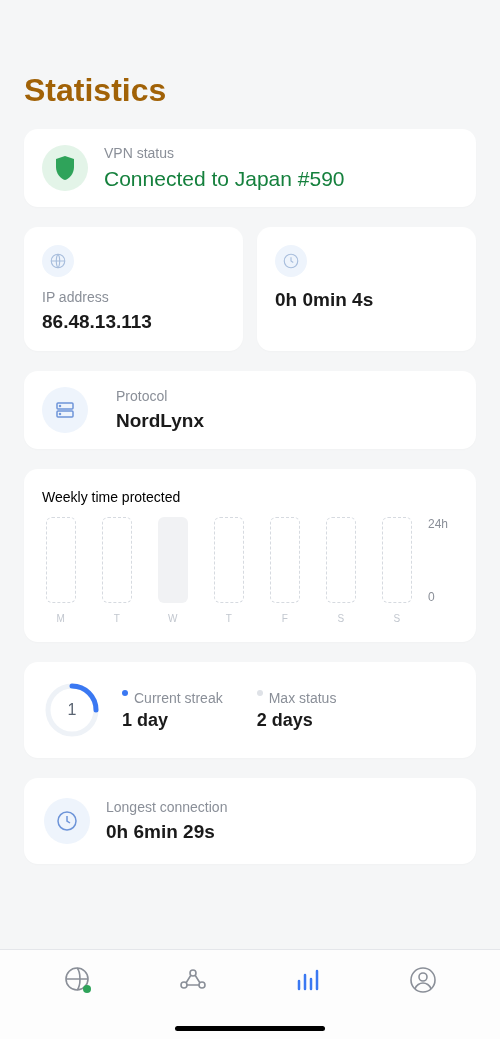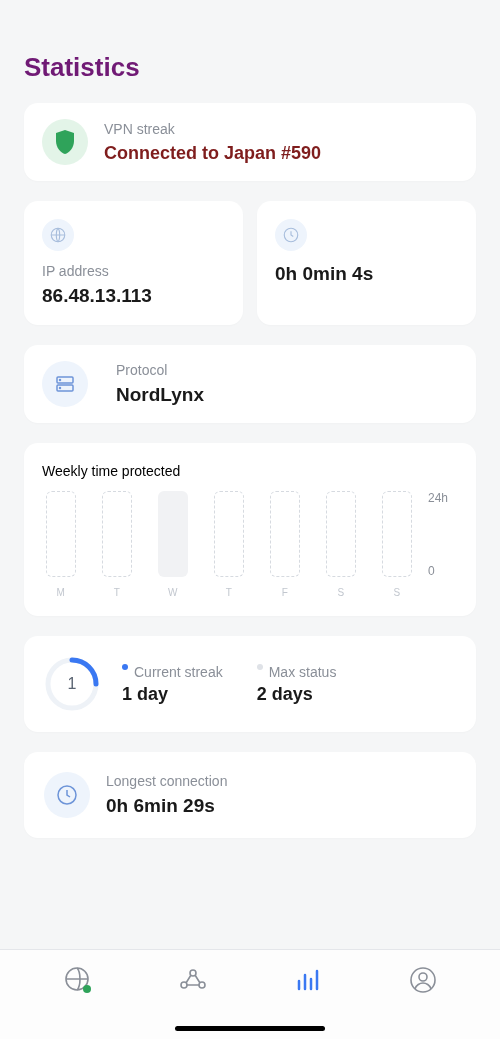--- a/index.html
+++ b/index.html
@@ -9,25 +9,25 @@
       background: #f5f6f7;
       font-family: -apple-system, BlinkMacSystemFont, 'Segoe UI', sans-serif;
       color: #1a1a1a;
       position: relative;
       overflow: hidden;
     }
     .page {
       padding: 28px 24px 0 24px;
     }
     h1 {
-      font-size: 26px;
+      font-size: 32px;
       font-weight: 700;
-      margin-top: 24px;
+      margin-top: 44px;
       margin-bottom: 20px;
-      color: #701a75;
+      color: #a16207;
     }
     .card {
       background: #fff;
       border-radius: 14px;
       padding: 16px 18px;
       margin-bottom: 20px;
       box-shadow: 0 1px 2px rgba(0,0,0,0.02);
     }
     .card-row {
       display: flex;
@@ -47,21 +47,21 @@
       color: #1a1a1a;
     }
     
     .vpn-card { display: flex; align-items: center; gap: 16px; padding: 16px 18px; }
     .shield-wrap {
       width: 46px; height: 46px; border-radius: 50%;
       background: #e3f4e8;
       display:flex; align-items:center; justify-content:center;
     }
     .shield-wrap svg { width: 24px; height: 28px; }
-    .vpn-text .status-line { font-size: 18px; font-weight: 700; color: #7f1d1d; }
+    .vpn-text .status-line { font-size: 21px; font-weight: 400; color: #15803d; }
     
     .icon-circle {
       width: 32px; height: 32px; border-radius: 50%;
       background: #eef4fc;
       display:flex; align-items:center; justify-content:center;
       margin-bottom: 12px;
     }
     .icon-circle svg { width: 18px; height: 18px; stroke: #a7bddc; fill:none; stroke-width:1.5; }
     .icon-circle-lg {
       width: 46px; height: 46px; border-radius: 50%;
@@ -144,21 +144,21 @@
 <div class="page">
   <h1>Statistics</h1>
 
   <div class="card vpn-card">
     <div class="shield-wrap">
       <svg viewBox="0 0 24 28">
           <path d="M12 2 L21 5 V13 C21 20 16 25 12 26 C8 25 3 20 3 13 V5 Z" fill="#2fa35a"></path>
         </svg>
     </div>
     <div class="vpn-text">
-      <div class="label">VPN streak</div>
+      <div class="label">VPN status</div>
       <div class="status-line">Connected to Japan #590</div>
     </div>
   </div>
 
   <div class="card-row">
     <div class="card">
       <div class="icon-circle">
         <svg viewBox="0 0 24 24">
             <circle cx="12" cy="12" r="9"></circle>
             <path d="M3 12h18M12 3c3 3 3 15 0 18M12 3c-3 3-3 15 0 18"></path>

